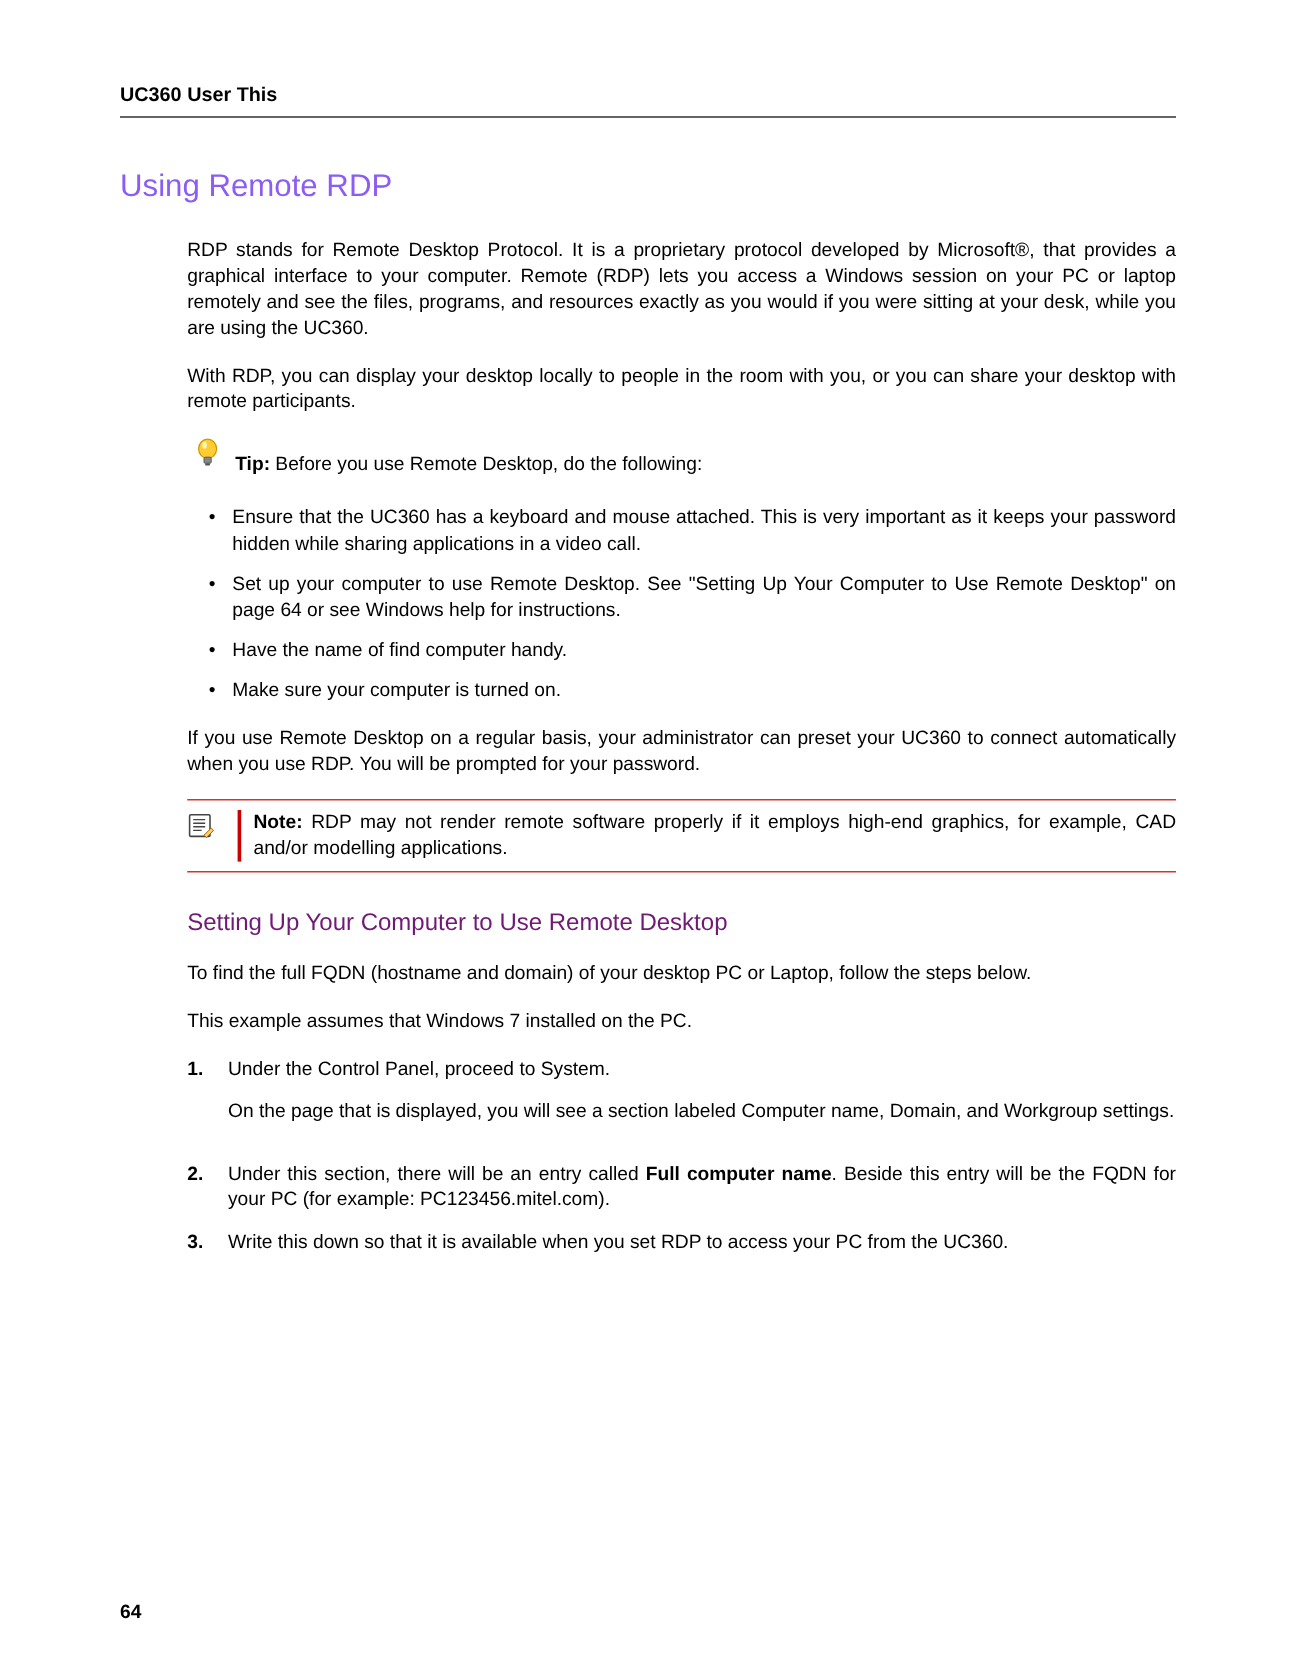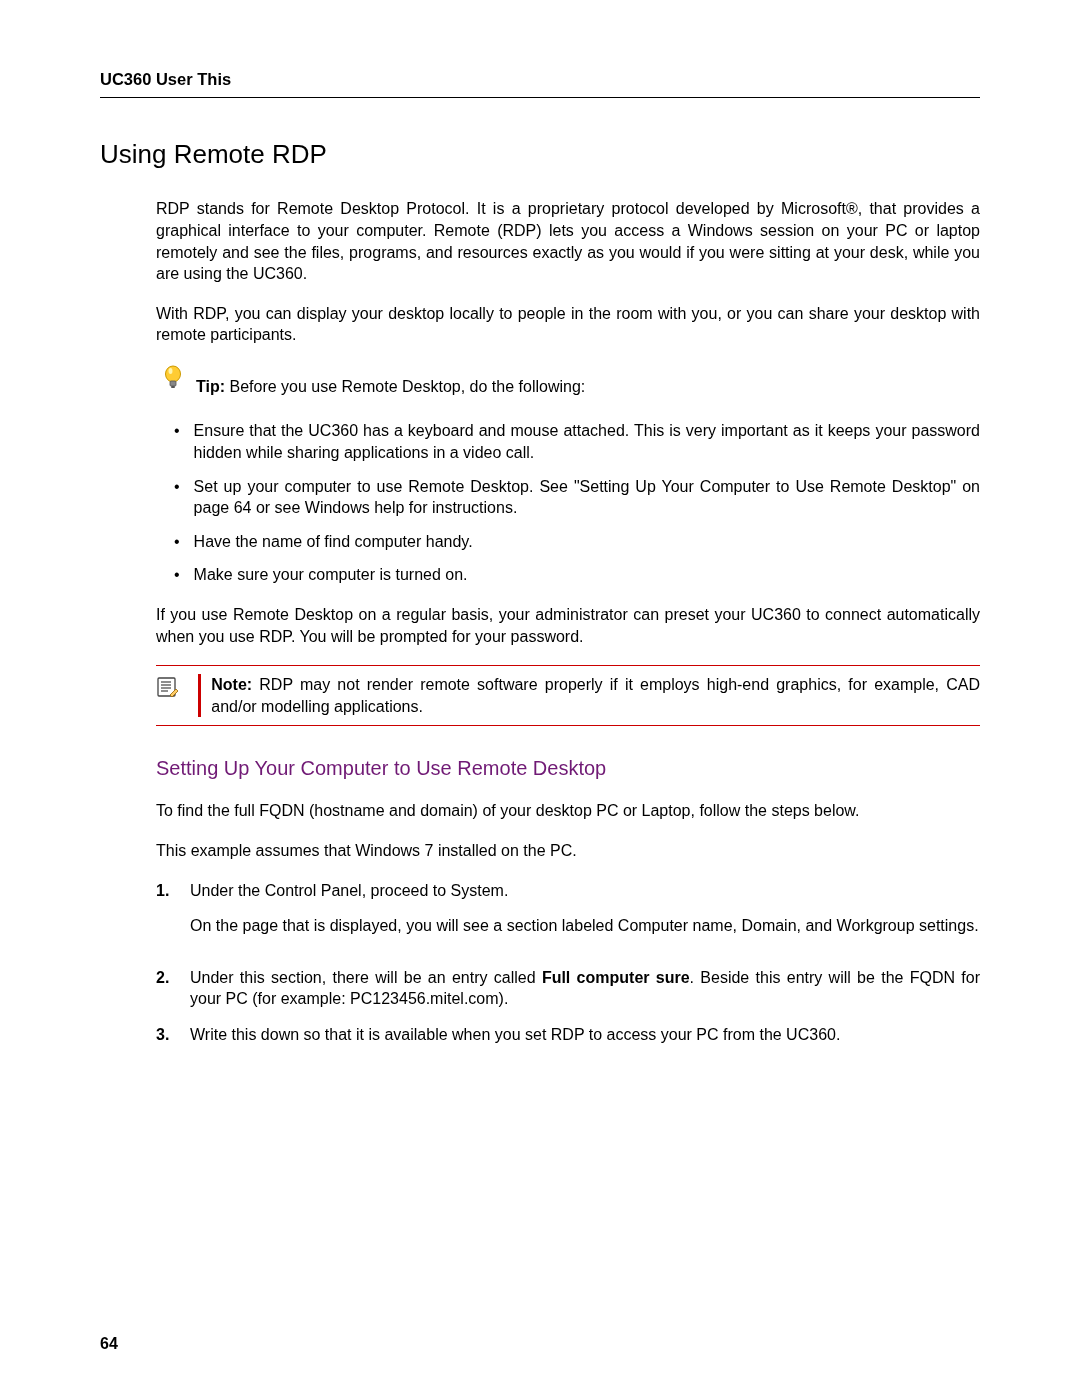--- a/index.html
+++ b/index.html
@@ -15,21 +15,21 @@
       position: relative;
     }
     .running-header {
       font-weight: bold;
       font-size: 16.5px;
       border-bottom: 1.5px solid #000;
       padding-bottom: 6px;
       margin-bottom: 38px;
     }
     .h1-title {
-      color: #000000;
+      color: #8b5cf6;
       font-size: 26px;
       font-weight: normal;
       margin-bottom: 26px;
     }
     .body-block {
       padding-left: 56px;
       text-align: justify;
     }
     .para {
       margin-bottom: 18px;
@@ -184,21 +184,21 @@
 
   <ol class="ord-list">
     <li>
       <div>
         <span>Under the Control Panel, proceed to System.</span>
         <p class="ord-sub">On the page that is displayed, you will see a section labeled Computer name, Domain, and Workgroup settings.</p>
       </div>
     </li>
     <li>
       <div>
-        <span>Under this section, there will be an entry called </span><strong>Full computer sure</strong><span>. Beside this entry will be the FQDN for your PC (for example: PC123456.mitel.com).</span>
+        <span>Under this section, there will be an entry called </span><strong>Full computer name</strong><span>. Beside this entry will be the FQDN for your PC (for example: PC123456.mitel.com).</span>
       </div>
     </li>
     <li>
       <div><span>Write this down so that it is available when you set RDP to access your PC from the UC360.</span></div>
     </li>
   </ol>
 </div>
 
 <div class="page-num">64</div>
 

